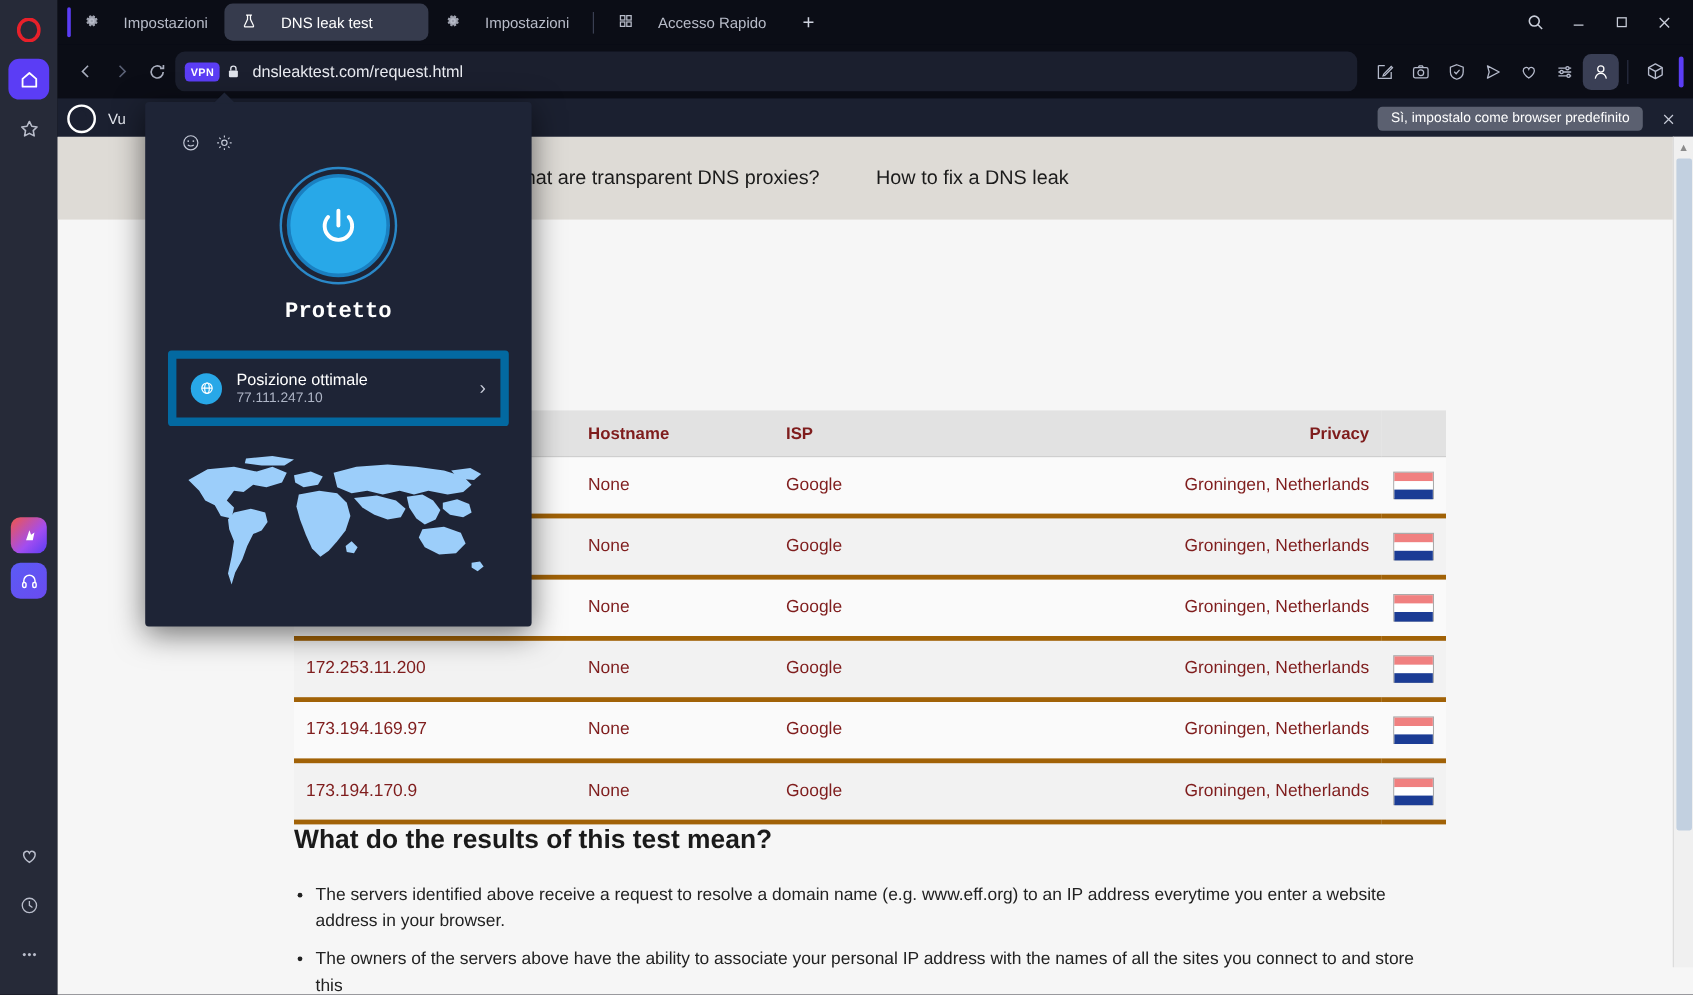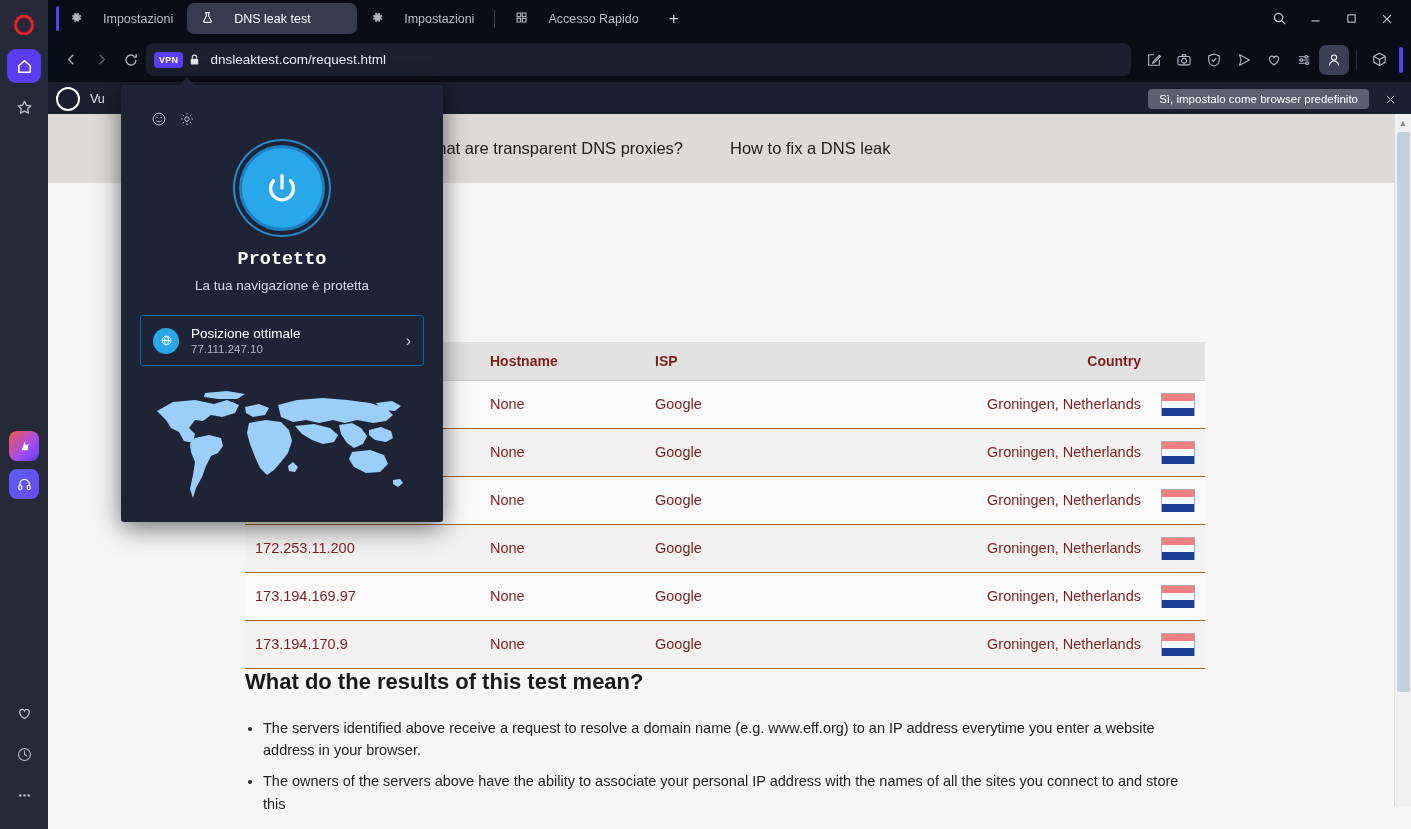--- a/index.html
+++ b/index.html
@@ -106,21 +106,21 @@
   .statusrow .dots { color:#333; }
   .sfound { line-height: 1.65; }
 
   table.results { width: 960px; border-collapse: collapse; margin-top: 26px; margin-left:197px;
                   font-size:14.5px; color:#7f1d1d; }
   table.results th {
     background:#e2e2e2; text-align:left; padding: 11px 10px; font-size:14px;
     border-bottom:1px solid #cfcfcf; font-weight:bold;
   }
   table.results th.r { text-align:right; }
-  table.results td { padding: 12px 10px; border-bottom:1px solid #a16207; }
+  table.results td { padding: 12px 10px; border-bottom:4px solid #a16207; }
   table.results tr:nth-child(even) td { background:#f2f2f2; }
   table.results tr:nth-child(odd) td { background:#fafafa; }
   td.ipcol { width: 235px; }
   td.hostcol { width: 165px; }
   td.ispcol { width: 270px; }
   td.ctry { text-align:right; padding-right: 6px; }
   td.flagcol { width: 46px; padding-right: 0; }
   .flag { width: 34px; height: 23px; border:1px solid #aaa; display:inline-block; vertical-align:middle; }
   .flag i { display:block; height: 7.2px; }
   .flag .f1 { background:#f08080; }
@@ -158,21 +158,21 @@
     border-bottom:9px solid #1e2436;
   }
   .vptop { display:flex; gap: 8px; padding: 24px 0 0 28px; color:#c3c8d6; }
   .vpicon { width:20px;height:20px;display:flex;align-items:center;justify-content:center;cursor:pointer;}
   .powerwrap { display:flex; justify-content:center; margin-top: 16px; }
   .power { width: 86px; height:86px; border-radius:50%; background:#28a8e8;
            border: 3px solid #1a7fc0; display:flex; align-items:center; justify-content:center;
            box-shadow: 0 0 0 4px #1e2436, 0 0 0 6px #2a88c8; cursor:pointer;}
   .vpstate { text-align:center; color:#ffffff; font-size:18.5px; font-weight:bold; margin-top: 18px; font-family: Liberation Mono, monospace;}
   .vpsub { text-align:center; color:#d4d8e4; font-size:13.5px; margin-top: 8px;}
-  .vploc { margin: 22px 19px 0 19px; border:1px solid #0369a1; border-radius:3px;
+  .vploc { margin: 22px 19px 0 19px; border:7px solid #0369a1; border-radius:3px;
            display:flex; align-items:center; padding: 10px 12px; cursor:pointer; }
   .globe { width:26px;height:26px;border-radius:50%;background:#28a8e8;display:flex;
            align-items:center;justify-content:center;margin-right:12px;flex-shrink:0;}
   .vploc .txt { flex:1; }
   .vploc .t1 { color:#ffffff; font-size:13.5px; }
   .vploc .t2 { color:#aeb5c6; font-size:11.5px; margin-top:2px;}
   .vploc .chev { color:#c8ccd9; font-size:16px; }
   .mapwrap { padding: 16px 26px 0 26px; }
 </style>
 </head>
@@ -426,21 +426,21 @@
           <span>6</span>
         </span>
       </div>
 
       <table class="results">
         <thead>
           <tr>
             <th class="ipcol"></th>
             <th class="hostcol">Hostname</th>
             <th class="ispcol">ISP</th>
-            <th class="r">Country</th>
+            <th class="r">Privacy</th>
             <th style="width:46px"></th>
           </tr>
         </thead>
         <tbody>
           <tr>
             <td class="ipcol"></td>
             <td class="hostcol">None</td>
             <td class="ispcol">Google</td>
             <td class="ctry">Groningen, Netherlands</td>
             <td class="flagcol"><span class="flag"><i class="f1"></i><i class="f2"></i><i class="f3"></i></span></td>
@@ -519,21 +519,20 @@
     <div class="powerwrap">
       <div class="power">
         <svg width="42" height="42" viewBox="0 0 44 44" fill="none" stroke="#ffffff" stroke-width="3.4" stroke-linecap="round">
             <path d="M22 9 V22"></path>
             <path d="M13 14.5 A12 12 0 1 0 31 14.5"></path>
           </svg>
       </div>
     </div>
 
     <div class="vpstate">Protetto</div>
-    <div class="vpsub">La tua navigazione è protetta</div>
 
     <div class="vploc">
       <div class="globe">
         <svg width="15" height="15" viewBox="0 0 18 18" fill="none" stroke="#ffffff" stroke-width="1.2">
             <circle cx="9" cy="9" r="5.2"></circle>
             <ellipse cx="9" cy="9" rx="2.3" ry="5.2"></ellipse>
             <path d="M3.9 9 H14.1"></path>
           </svg>
       </div>
       <div class="txt">

